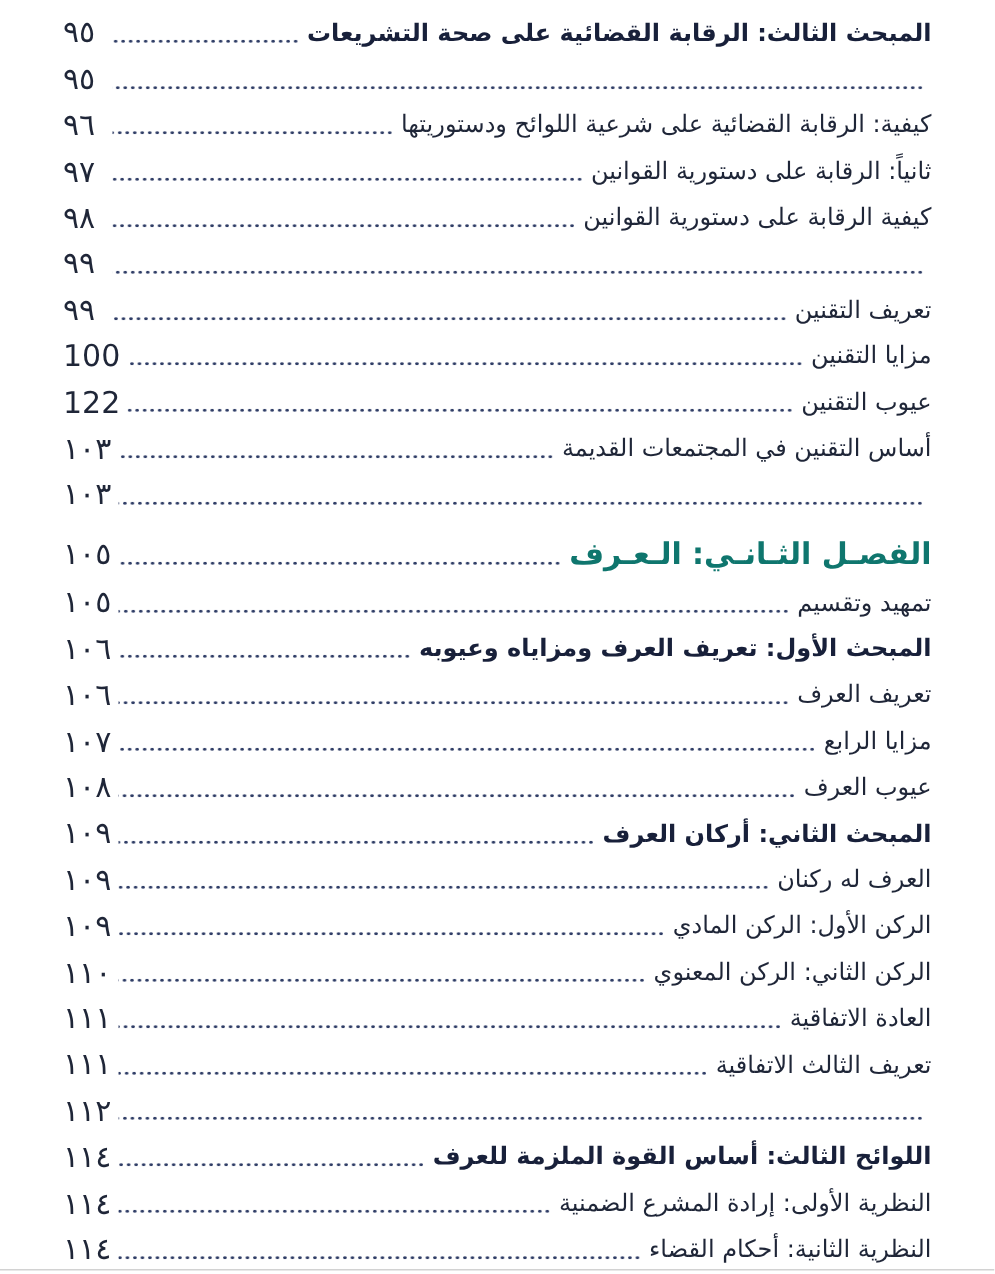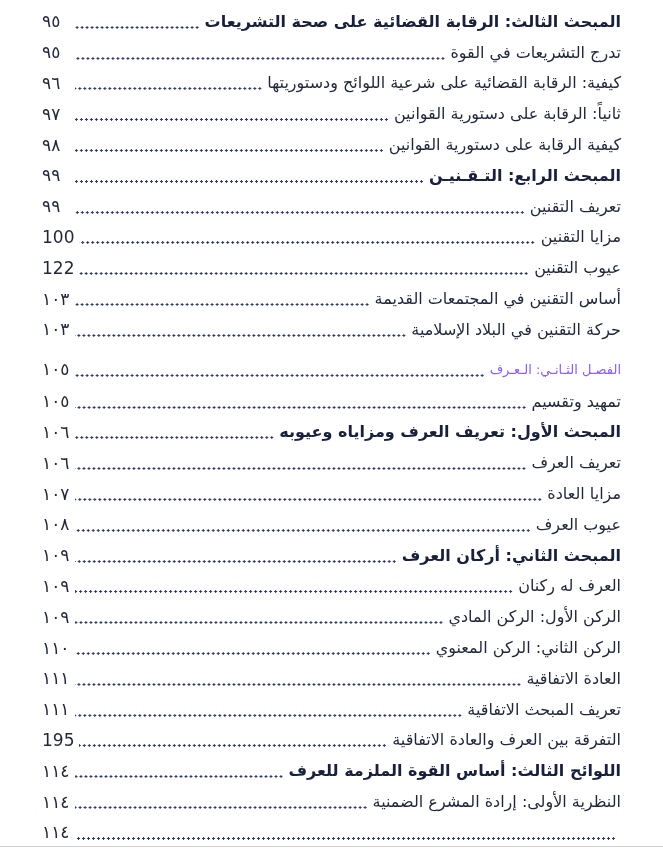--- a/index.html
+++ b/index.html
@@ -38,77 +38,75 @@
     transform: translateY(6px);
     background-image: radial-gradient(circle, #2f3d66 1px, rgba(0,0,0,0) 1.2px);
     background-size: 5px 3px;
     background-repeat: repeat-x;
     background-position: right center;
   }
   .toc-row .page-num {
     flex: 0 0 auto;
     min-width: 28px;
     text-align: left;
-    font-size: 17px;
+    font-size: 20px;
     color: #1f2638;
     white-space: nowrap;
   }
   .toc-row.section .title {
     font-weight: 700;
     color: #18203a;
   }
   .toc-row.chapter {
     margin-top: 8px;
     height: 33px;
   }
   .toc-row.chapter .title {
-    font-weight: 400;
-    font-size: 13px;
-    color: #8b5cf6;
+    font-weight: 700;
+    font-size: 20px;
+    color: #0f766e;
   }
   .page-bottom-edge {
     position: absolute;
     left: 0;
     right: 0;
     bottom: 2px;
     height: 1px;
     background: #d2d2d2;
   }
 </style>
 </head>
 <body>
 
 <div class="toc" id="toc-list">
     <div class="toc-row section">
     <span class="title">المبحث الثالث: الرقابة القضائية على صحة التشريعات</span>
     <span class="leader"></span>
     <span class="page-num">٩٥</span>
   </div>
     <div class="toc-row item">
-    <span class="title">تدرج التشريعات في القوة</span>
     <span class="leader"></span>
     <span class="page-num">٩٥</span>
   </div>
     <div class="toc-row item">
     <span class="title">كيفية: الرقابة القضائية على شرعية اللوائح ودستوريتها</span>
     <span class="leader"></span>
     <span class="page-num">٩٦</span>
   </div>
     <div class="toc-row item">
     <span class="title">ثانياً: الرقابة على دستورية القوانين</span>
     <span class="leader"></span>
     <span class="page-num">٩٧</span>
   </div>
     <div class="toc-row item">
     <span class="title">كيفية الرقابة على دستورية القوانين</span>
     <span class="leader"></span>
     <span class="page-num">٩٨</span>
   </div>
     <div class="toc-row section">
-    <span class="title">المبحث الرابع: التـقـنيـن</span>
     <span class="leader"></span>
     <span class="page-num">٩٩</span>
   </div>
     <div class="toc-row item">
     <span class="title">تعريف التقنين</span>
     <span class="leader"></span>
     <span class="page-num">٩٩</span>
   </div>
     <div class="toc-row item">
     <span class="title">مزايا التقنين</span>
@@ -119,21 +117,20 @@
     <span class="title">عيوب التقنين</span>
     <span class="leader"></span>
     <span class="page-num">122</span>
   </div>
     <div class="toc-row item">
     <span class="title">أساس التقنين في المجتمعات القديمة</span>
     <span class="leader"></span>
     <span class="page-num">١٠٣</span>
   </div>
     <div class="toc-row item">
-    <span class="title">حركة التقنين في البلاد الإسلامية</span>
     <span class="leader"></span>
     <span class="page-num">١٠٣</span>
   </div>
     <div class="toc-row chapter">
     <span class="title">الفصـل الثـانـي: الـعـرف</span>
     <span class="leader"></span>
     <span class="page-num">١٠٥</span>
   </div>
     <div class="toc-row item">
     <span class="title">تمهيد وتقسيم</span>
@@ -144,21 +141,21 @@
     <span class="title">المبحث الأول: تعريف العرف ومزاياه وعيوبه</span>
     <span class="leader"></span>
     <span class="page-num">١٠٦</span>
   </div>
     <div class="toc-row item">
     <span class="title">تعريف العرف</span>
     <span class="leader"></span>
     <span class="page-num">١٠٦</span>
   </div>
     <div class="toc-row item">
-    <span class="title">مزايا العادة</span>
+    <span class="title">مزايا الرابع</span>
     <span class="leader"></span>
     <span class="page-num">١٠٧</span>
   </div>
     <div class="toc-row item">
     <span class="title">عيوب العرف</span>
     <span class="leader"></span>
     <span class="page-num">١٠٨</span>
   </div>
     <div class="toc-row section">
     <span class="title">المبحث الثاني: أركان العرف</span>
@@ -179,38 +176,38 @@
     <span class="title">الركن الثاني: الركن المعنوي</span>
     <span class="leader"></span>
     <span class="page-num">١١٠</span>
   </div>
     <div class="toc-row item">
     <span class="title">العادة الاتفاقية</span>
     <span class="leader"></span>
     <span class="page-num">١١١</span>
   </div>
     <div class="toc-row item">
-    <span class="title">تعريف المبحث الاتفاقية</span>
+    <span class="title">تعريف الثالث الاتفاقية</span>
     <span class="leader"></span>
     <span class="page-num">١١١</span>
   </div>
     <div class="toc-row item">
-    <span class="title">التفرقة بين العرف والعادة الاتفاقية</span>
-    <span class="leader"></span>
-    <span class="page-num">195</span>
+    <span class="leader"></span>
+    <span class="page-num">١١٢</span>
   </div>
     <div class="toc-row section">
     <span class="title">اللوائح الثالث: أساس القوة الملزمة للعرف</span>
     <span class="leader"></span>
     <span class="page-num">١١٤</span>
   </div>
     <div class="toc-row item">
     <span class="title">النظرية الأولى: إرادة المشرع الضمنية</span>
     <span class="leader"></span>
     <span class="page-num">١١٤</span>
   </div>
     <div class="toc-row item">
+    <span class="title">النظرية الثانية: أحكام القضاء</span>
     <span class="leader"></span>
     <span class="page-num">١١٤</span>
   </div>
   </div>
 
 <div class="page-bottom-edge"></div>
 
 </body></html>

